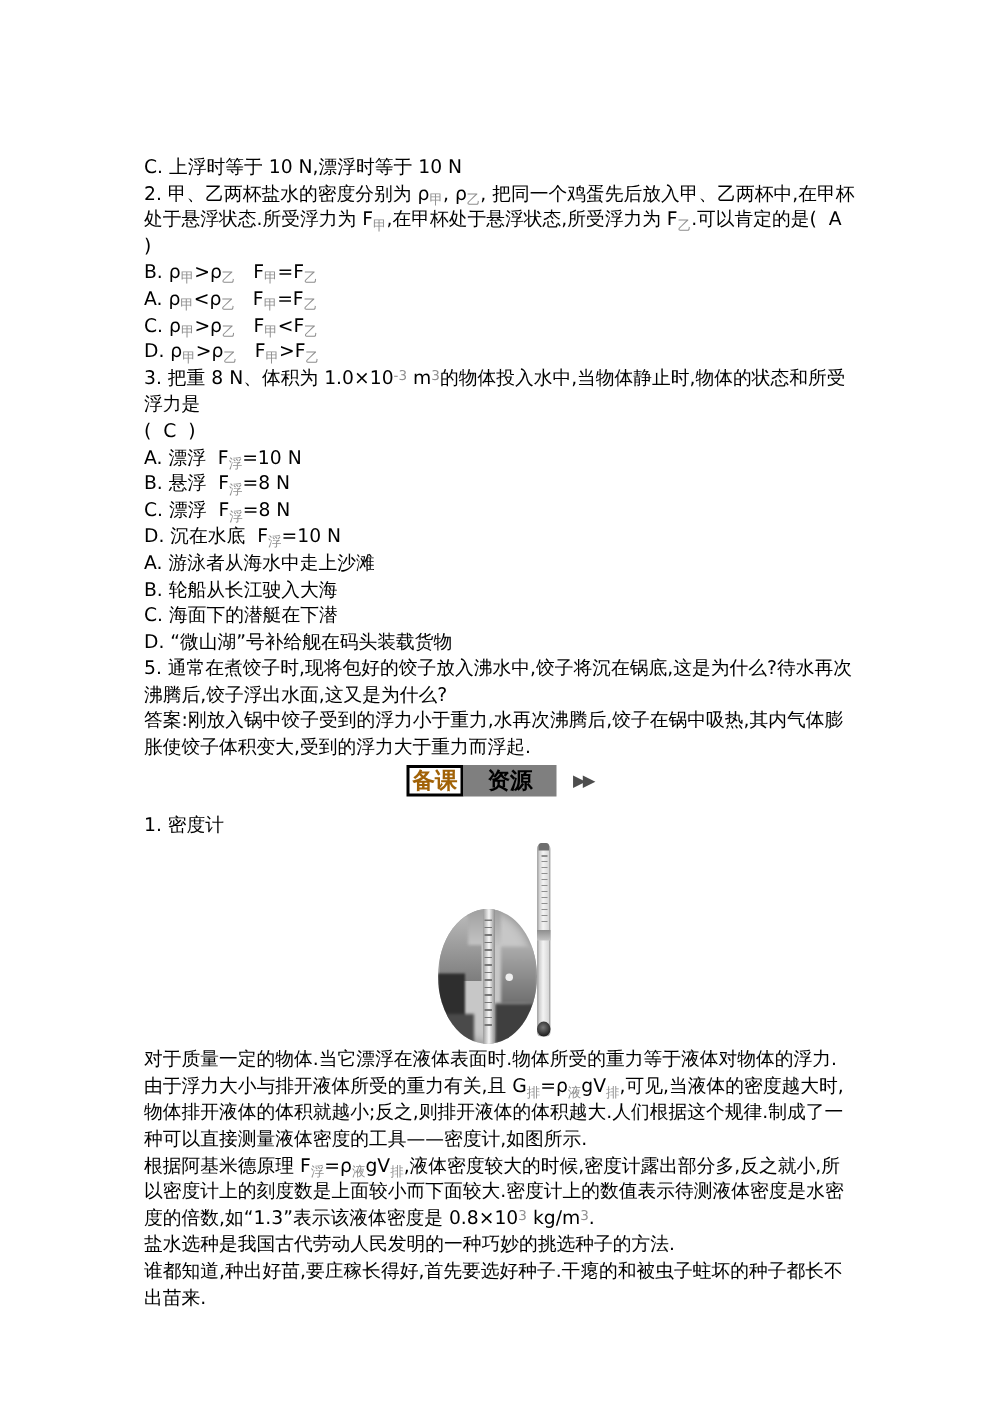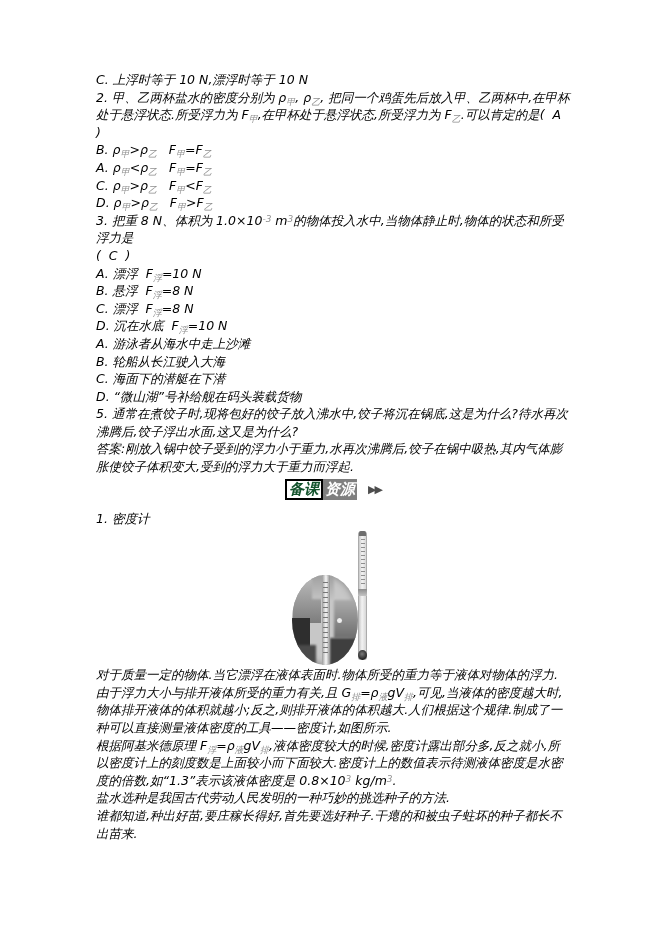--- a/index.html
+++ b/index.html
@@ -1,30 +1,30 @@
 <!DOCTYPE html>
 <html><head>
 <meta charset="utf-8">
 <style>
   html,body{margin:0;padding:0;background:#ffffff;}
   .page{position:relative;width:661px;height:935px;background:#ffffff;overflow:hidden;
         font-family:"DejaVu Sans",sans-serif;color:#000;}
-  .content{position:absolute;left:96px;top:71px;width:474px;font-style:italic;}
+  .content{position:absolute;left:96px;top:102px;width:474px;}
   p.line{margin:0;font-size:12.5px;line-height:17.6px;color:#000;white-space:pre-wrap;}
   sub,sup{font-size:9px;color:#8f8f8f;line-height:0;}
   sub{vertical-align:-3px;}
   sup{vertical-align:3px;}
 
   
   .badge-row{margin:3px 0 9px;text-align:center;height:22px;}
   .badge{display:inline-flex;align-items:stretch;vertical-align:middle;}
-  .badge-left{border:2px solid #000;background:#fff;color:#14532d;font-weight:bold;
+  .badge-left{border:2px solid #000;background:#fff;color:#a16207;font-weight:bold;
               font-size:15px;line-height:17px;padding:0 2px;}
-  .badge-right{background:#7f7f7f;color:#ffffff;font-weight:bold;font-size:15px;
-               line-height:17px;padding:2px 2px;}
+  .badge-right{background:#7f7f7f;color:#000000;font-weight:bold;font-size:15px;
+               line-height:17px;padding:2px 16px;}
   .badge-arrows{display:inline-block;color:#4d4d4d;font-size:11px;letter-spacing:-2px;
                 margin-left:6px;vertical-align:middle;}
 
   
   .fig{position:relative;height:132px;margin:4px 0 3px;}
   .tube{position:absolute;left:262px;top:0;width:9px;height:129px;border-radius:4px 4px 3px 3px;
         background:linear-gradient(to right,#b9b9b9,#f3f3f3 45%,#cfcfcf);
         box-shadow:inset 0 0 0 1px #ababab;}
   .tube-cap{position:absolute;top:0;left:1px;right:1px;height:5px;background:#6e6e6e;
             border-radius:2px 2px 0 0;}

